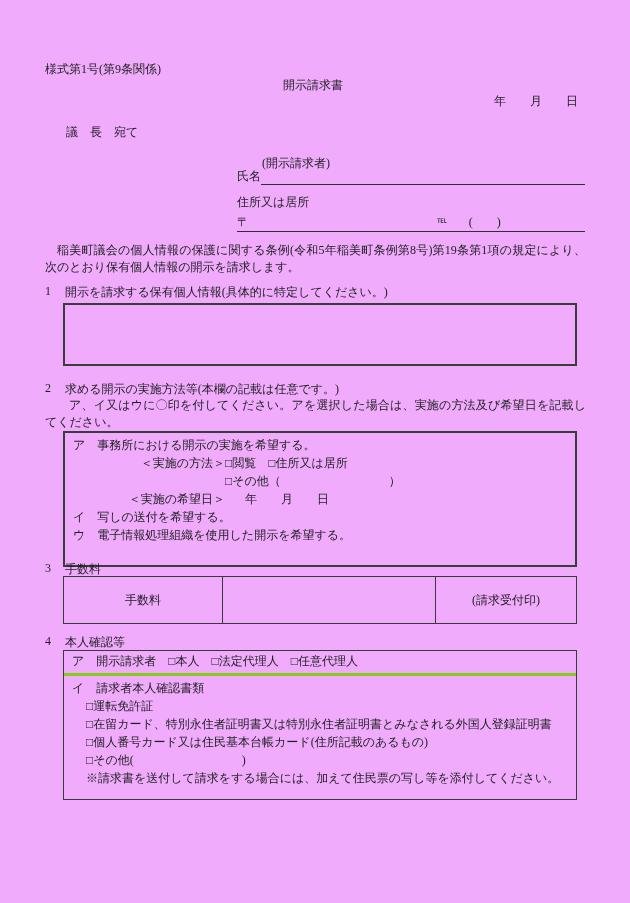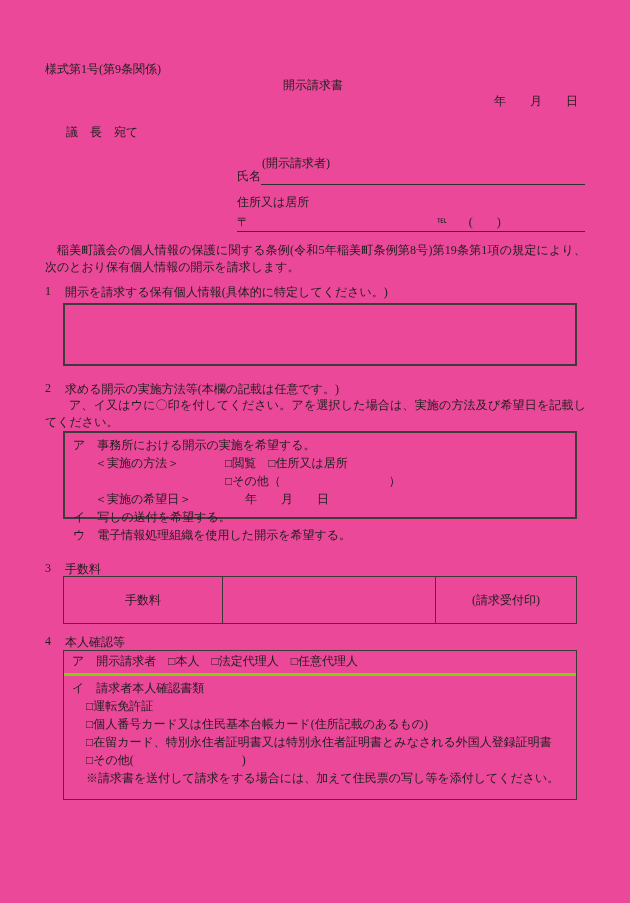--- a/index.html
+++ b/index.html
@@ -1,30 +1,30 @@
 <!DOCTYPE html>
 <html><head>
 <meta charset="utf-8">
 <style>
   html,body{margin:0;padding:0;background:#e8e8e8;}
   .page{
-    position:relative;width:630px;height:903px;background:#ec4899;
+    position:relative;width:630px;height:903px;background:#f0abfc;
     font-family:"Liberation Serif","DejaVu Serif",serif;
     font-size:12px;color:#1e1e1e;overflow:hidden;margin:0 auto;
   }
   .abs{position:absolute;white-space:nowrap;}
   .center{left:0;right:4px;text-align:center;}
   .fill-underline{flex:1;border-bottom:1px solid #2f2f2f;}
   .flexrow{display:flex;align-items:flex-end;}
   .sec-head{display:flex;}
   .sec-num{width:20px;flex:0 0 20px;}
   .bigbox{border:2px solid #3c3c3c;box-sizing:border-box;}
   .thinbox{border:1px solid #3a3a3a;box-sizing:border-box;}
   .opt-line{line-height:18px;white-space:nowrap;}
-  .method-row{display:flex;line-height:18px;white-space:nowrap;}
+  .method-row{display:flex;line-height:18px;white-space:nowrap;text-align:right;}
   .method-label{width:130px;flex:0 0 130px;margin-left:22px;}
   .other-indent{margin-left:152px;}
   .date-gap{margin-left:20px;}
   .fee-table{display:flex;}
   .fee-cell{box-sizing:border-box;display:flex;align-items:center;justify-content:center;}
   .fee-cell-1{width:159px;border-right:1px solid #3a3a3a;}
   .fee-cell-2{flex:1;border-right:1px solid #3a3a3a;}
   .fee-cell-3{width:140px;}
   .id-row-a{padding:2px 8px 3px;border-bottom:3px solid #84cc16;white-space:nowrap;}
   .id-body{padding:3px 8px 12px;line-height:18px;}
@@ -65,21 +65,21 @@
     <span>開示を請求する保有個人情報(具体的に特定してください。)</span>
   </div>
   <div class="abs bigbox" style="left:63px;top:303px;width:514px;height:63px"></div>
 
   <div class="abs sec-head" style="left:45px;top:381px">
     <span class="sec-num">2</span>
     <span>求める開示の実施方法等(本欄の記載は任意です。)</span>
   </div>
   <div class="abs" style="left:45px;top:397px;width:541px;white-space:normal;line-height:17px;text-indent:2em;text-align:justify">ア、イ又はウに〇印を付してください。アを選択した場合は、実施の方法及び希望日を記載してください。</div>
 
-  <div class="abs bigbox" style="left:63px;top:431px;width:514px;height:88px;padding:3px 6px 0 8px">
+  <div class="abs bigbox" style="left:63px;top:431px;width:514px;height:136px;padding:3px 6px 0 8px">
     <div class="opt-line">ア　事務所における開示の実施を希望する。</div>
     <div class="method-row">
       <span class="method-label">＜実施の方法＞</span>
       <span>□閲覧　□住所又は居所</span>
     </div>
     <div class="opt-line other-indent">□その他（　　　　　　　　　）</div>
     <div class="method-row">
       <span class="method-label">＜実施の希望日＞</span>
       <span class="date-gap">年　　月　　日</span>
     </div>
@@ -99,20 +99,20 @@
 
   <div class="abs sec-head" style="left:45px;top:634px">
     <span class="sec-num">4</span>
     <span>本人確認等</span>
   </div>
   <div class="abs thinbox" style="left:63px;top:650px;width:514px">
     <div class="id-row-a">ア　開示請求者　□本人　□法定代理人　□任意代理人</div>
     <div class="id-body">
       <div>イ　請求者本人確認書類</div>
       <div class="id-indent">□運転免許証</div>
+      <div class="id-indent">□在留カード、特別永住者証明書又は特別永住者証明書とみなされる外国人登録証明書</div>
       <div class="id-indent">□個人番号カード又は住民基本台帳カード(住所記載のあるもの)</div>
-      <div class="id-indent">□在留カード、特別永住者証明書又は特別永住者証明書とみなされる外国人登録証明書</div>
       <div class="id-indent">□その他(　　　　　　　　　)</div>
       <div class="id-indent">※請求書を送付して請求をする場合には、加えて住民票の写し等を添付してください。</div>
     </div>
   </div>
 
 </div>
 
 </body></html>

